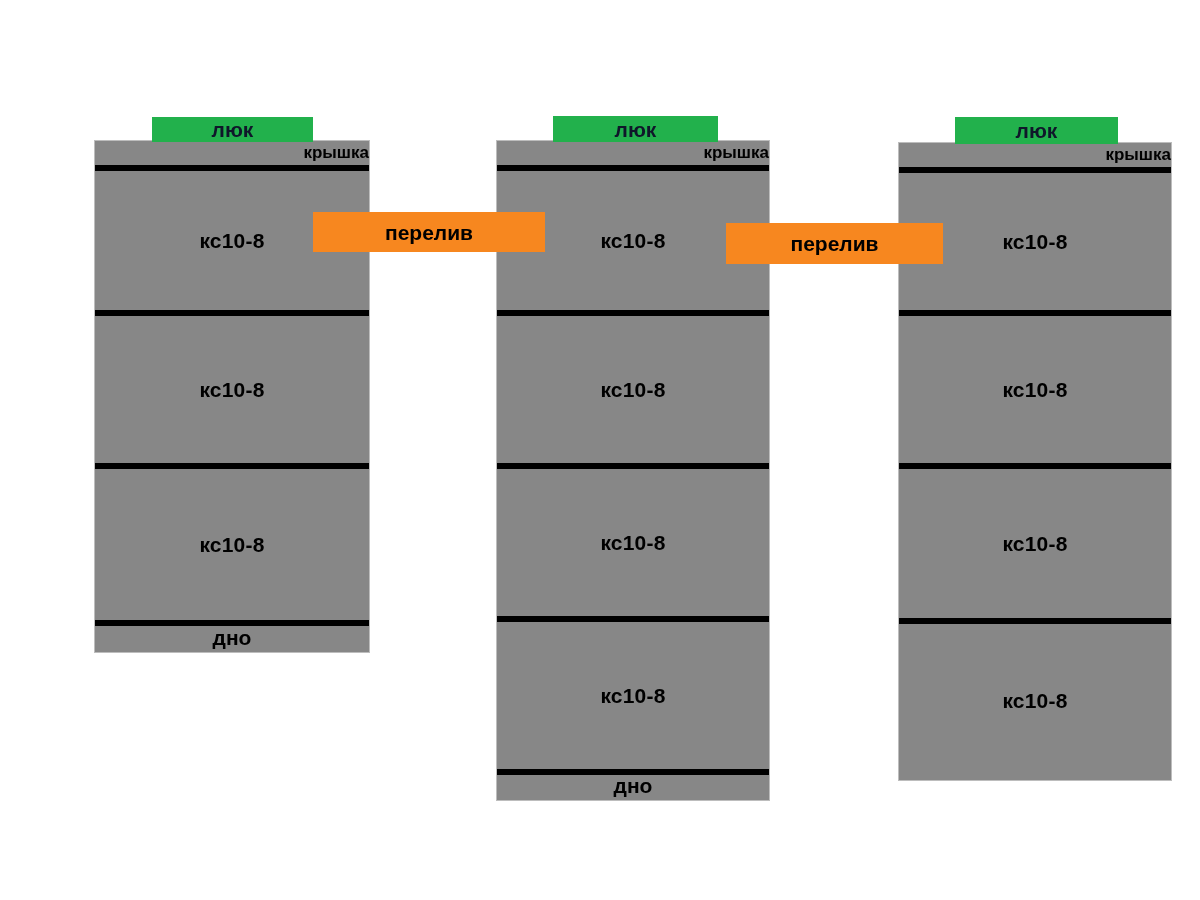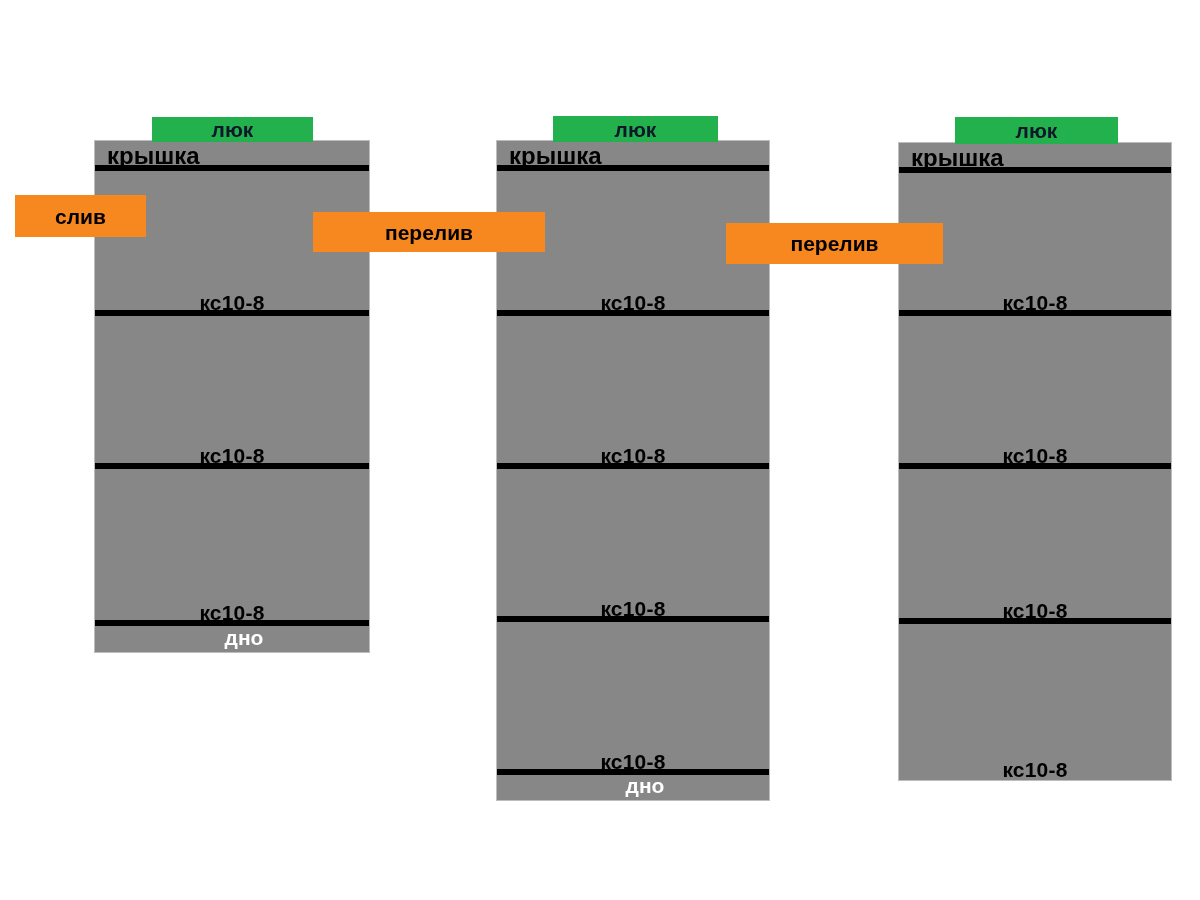--- a/index.html
+++ b/index.html
@@ -31,21 +31,21 @@
     box-shadow: 0 0 0 1px #bdbdbd;
   }
 
   
   .ring {
     position: absolute;
     left: 0;
     width: 100%;
     box-sizing: border-box;
     display: flex;
-    align-items: flex-end;
+    align-items: center;
     justify-content: center;
     color: #000000;
     font-weight: bold;
     letter-spacing: 0.2px;
   }
   .ring-label {
     font-size: 21px;
     font-weight: bold;
     line-height: 1;
   }
@@ -55,38 +55,38 @@
     position: absolute;
     left: 0;
     width: 100%;
     height: 6px;
     background: #000000;
   }
 
   
   .cap-label {
     position: absolute;
-    left: 12px;
+    left: 0;
     width: 100%;
-    text-align: left;
-    font-size: 24px;
+    text-align: right;
+    font-size: 17px;
     font-weight: bold;
     color: #000000;
     line-height: 1;
   }
 
   
   .bottom-label {
     position: absolute;
-    left: 12px;
+    left: 0;
     width: 100%;
     text-align: center;
     font-size: 21px;
     font-weight: bold;
-    color: #ffffff;
+    color: #000000;
     line-height: 1;
   }
 
   
   .hatch {
     position: absolute;
     background: #22b14c;
     display: flex;
     align-items: center;
     justify-content: center;
@@ -168,16 +168,15 @@
       </div>
       <div class="ring" style="top: 478px; height: 159px;">
         <span class="ring-label">кс10-8</span>
       </div>
       <div class="divider" style="top: 24px; background: rgb(0, 0, 0);"></div>
       <div class="divider" style="top: 167px; background: rgb(0, 0, 0);"></div>
       <div class="divider" style="top: 320px; background: rgb(0, 0, 0);"></div>
       <div class="divider" style="top: 475px; background: rgb(0, 0, 0);"></div>
     </div>
     <div class="hatch" style="left: 955px; top: 117px; width: 163px; height: 27px; background: rgb(34, 177, 76);">люк</div>
-    <div class="pipe" style="left: 15px; top: 195px; width: 131px; height: 42px; background: rgb(247, 135, 31);">слив</div>
     <div class="pipe" style="left: 313px; top: 212px; width: 232px; height: 40px; background: rgb(247, 135, 31);">перелив</div>
     <div class="pipe" style="left: 726px; top: 223px; width: 217px; height: 41px; background: rgb(247, 135, 31);">перелив</div>
   </div>
 
 </body></html>

